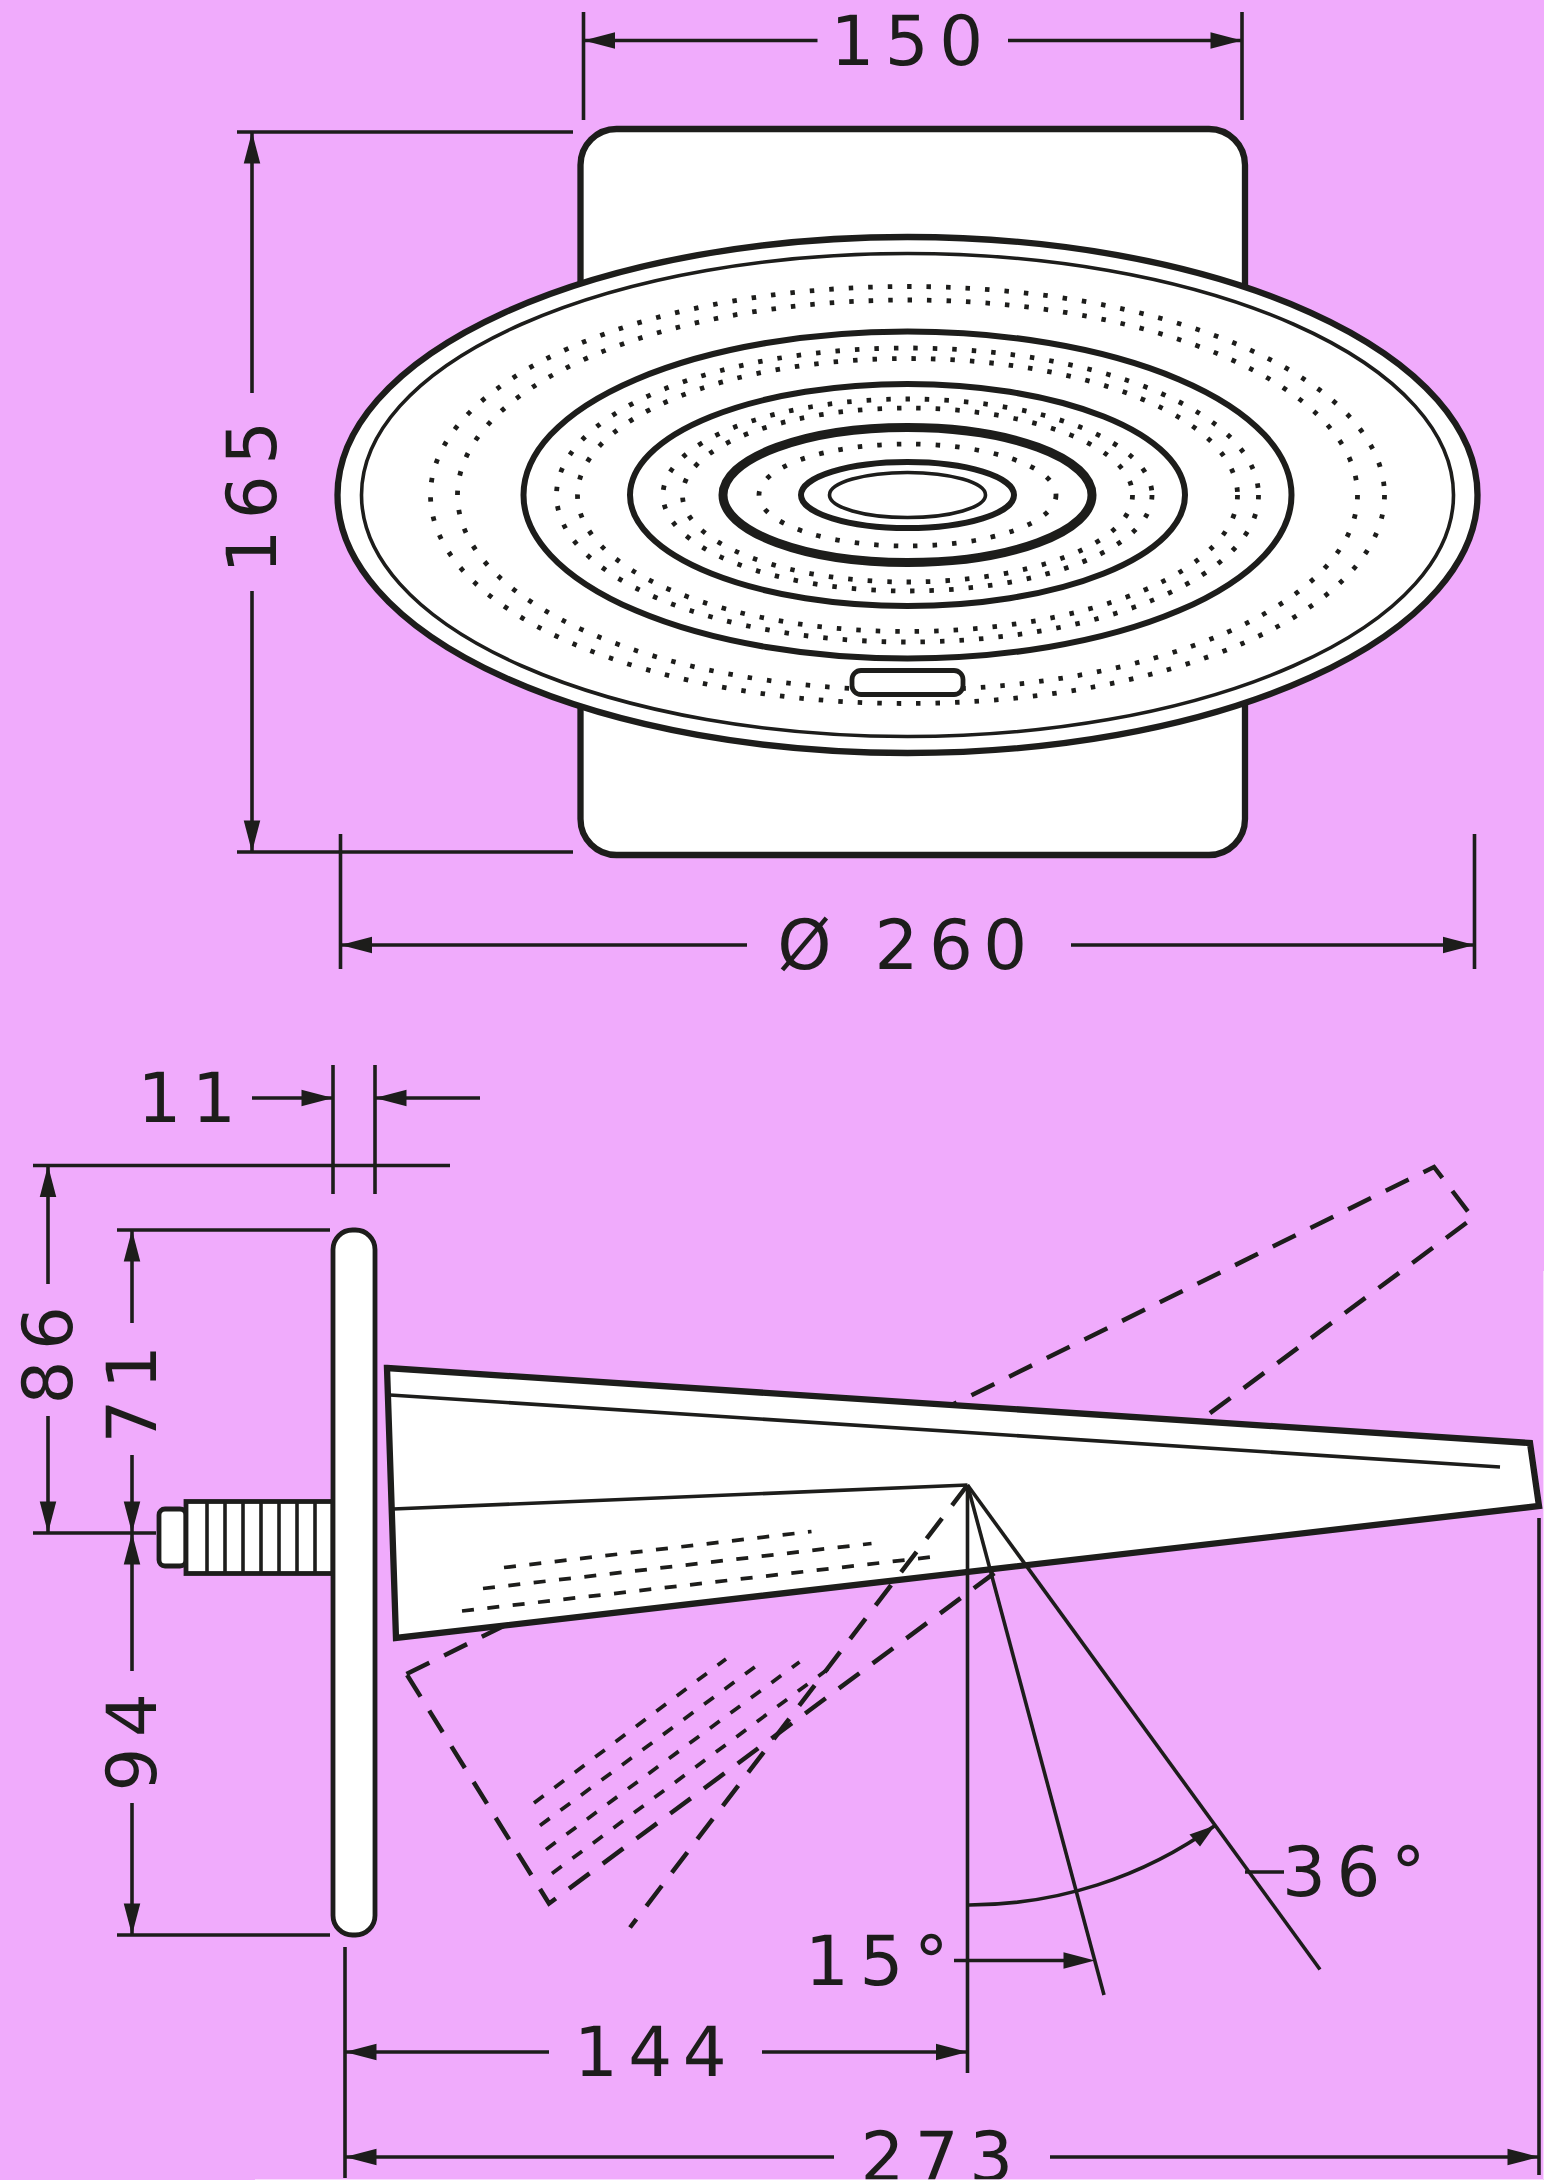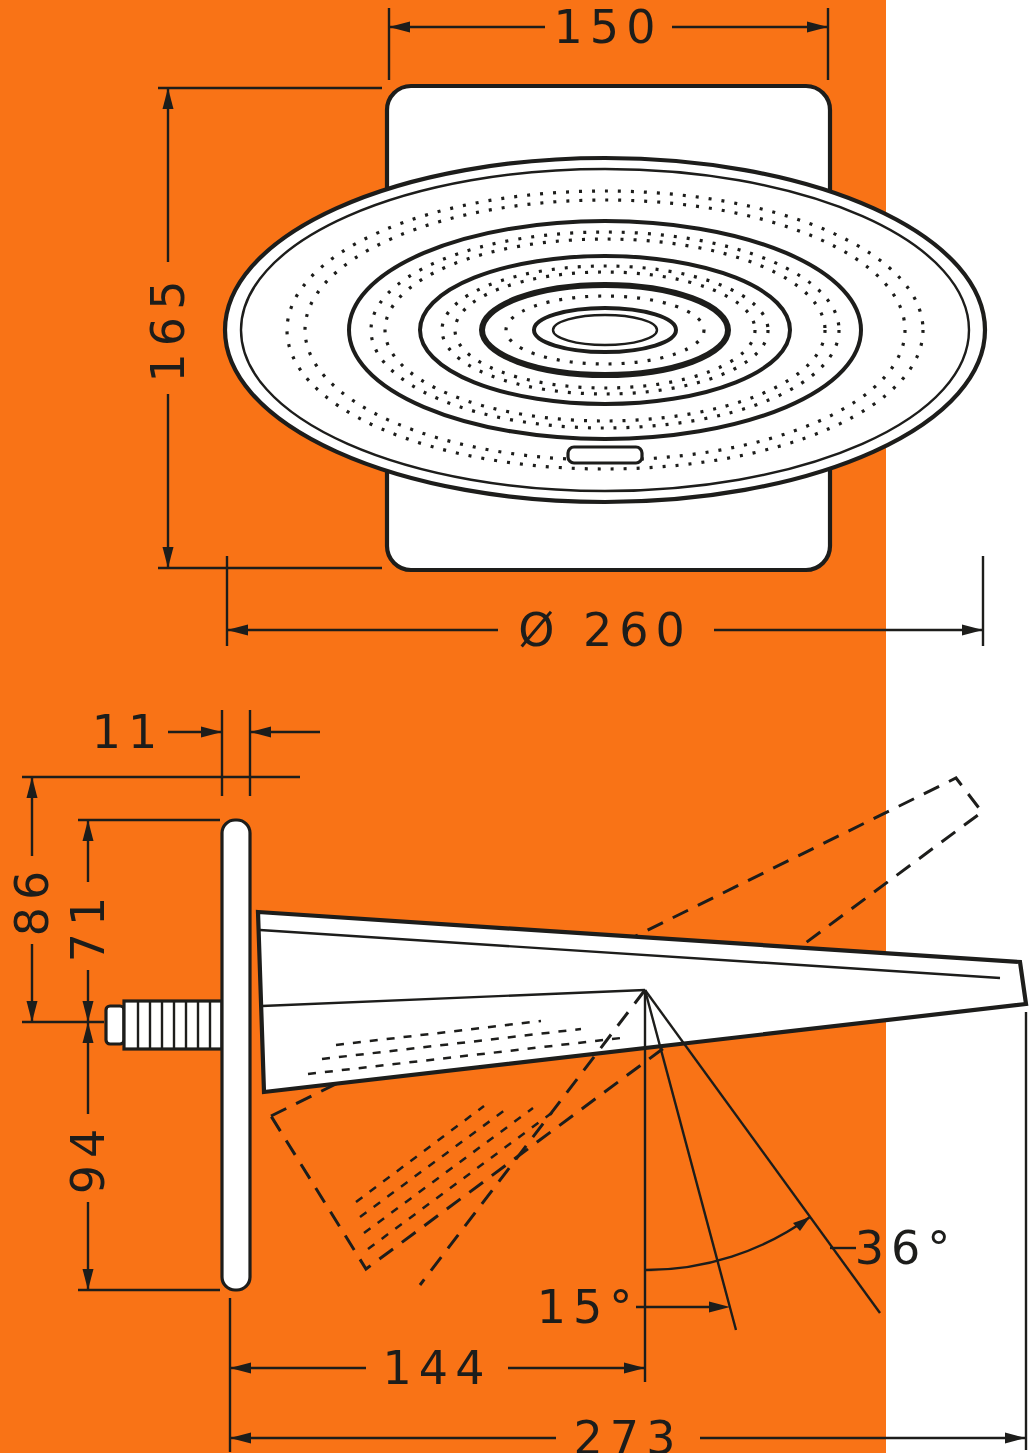--- a/index.html
+++ b/index.html
@@ -1,17 +1,17 @@
 <!DOCTYPE html>
 <html style="--line: #1d1d1b;"><head>
 <meta charset="utf-8">
 <style>
   :root { --line: #1d1d1b; }
   html, body { margin: 0; padding: 0; background: #ffffff; }
-  .stage { width: 886px; height: 1453px; position: relative; background: #f97316; }
+  .stage { width: 1029px; height: 1453px; position: relative; background: #f0abfc; }
   svg { display: block; }
   .s-main   { fill: none; stroke: var(--line); stroke-width: 4; }
   .s-main5  { fill: none; stroke: var(--line); stroke-width: 6; }
   .s-fill   { fill: #ffffff; stroke: var(--line); stroke-width: 4.2; }
   .s-fill3  { fill: #ffffff; stroke: var(--line); stroke-width: 3.2; }
   .s-thin   { fill: none; stroke: var(--line); stroke-width: 2.4; }
   .s-dim    { fill: none; stroke: var(--line); stroke-width: 2.4; }
   .s-dot    { fill: none; stroke: var(--line); stroke-width: 3.2; stroke-dasharray: 3 10; }
   .s-dash   { fill: none; stroke: var(--line); stroke-width: 3; stroke-dasharray: 17 11; }
   .s-hatch  { fill: none; stroke: var(--line); stroke-width: 2.5; stroke-dasharray: 8 9; }

